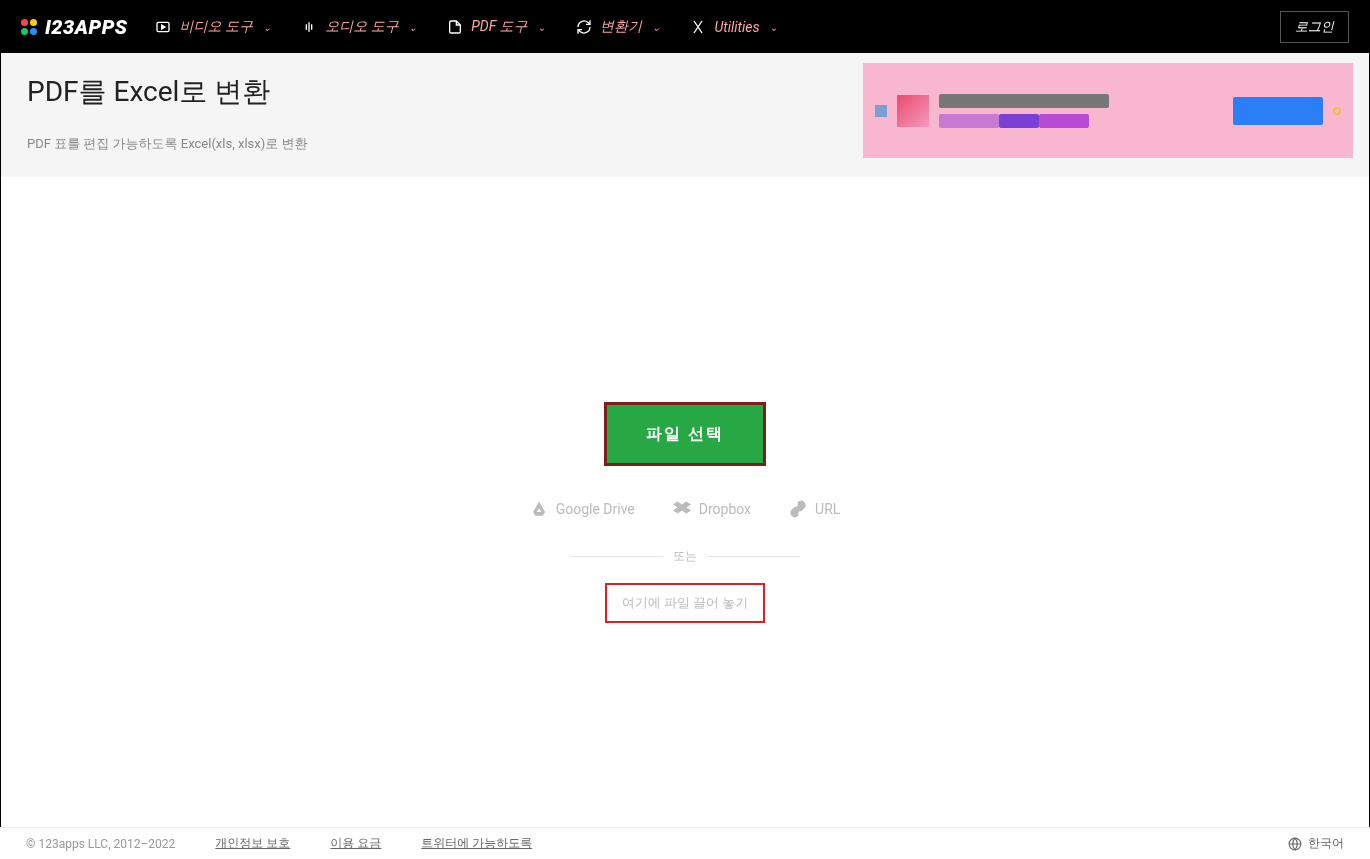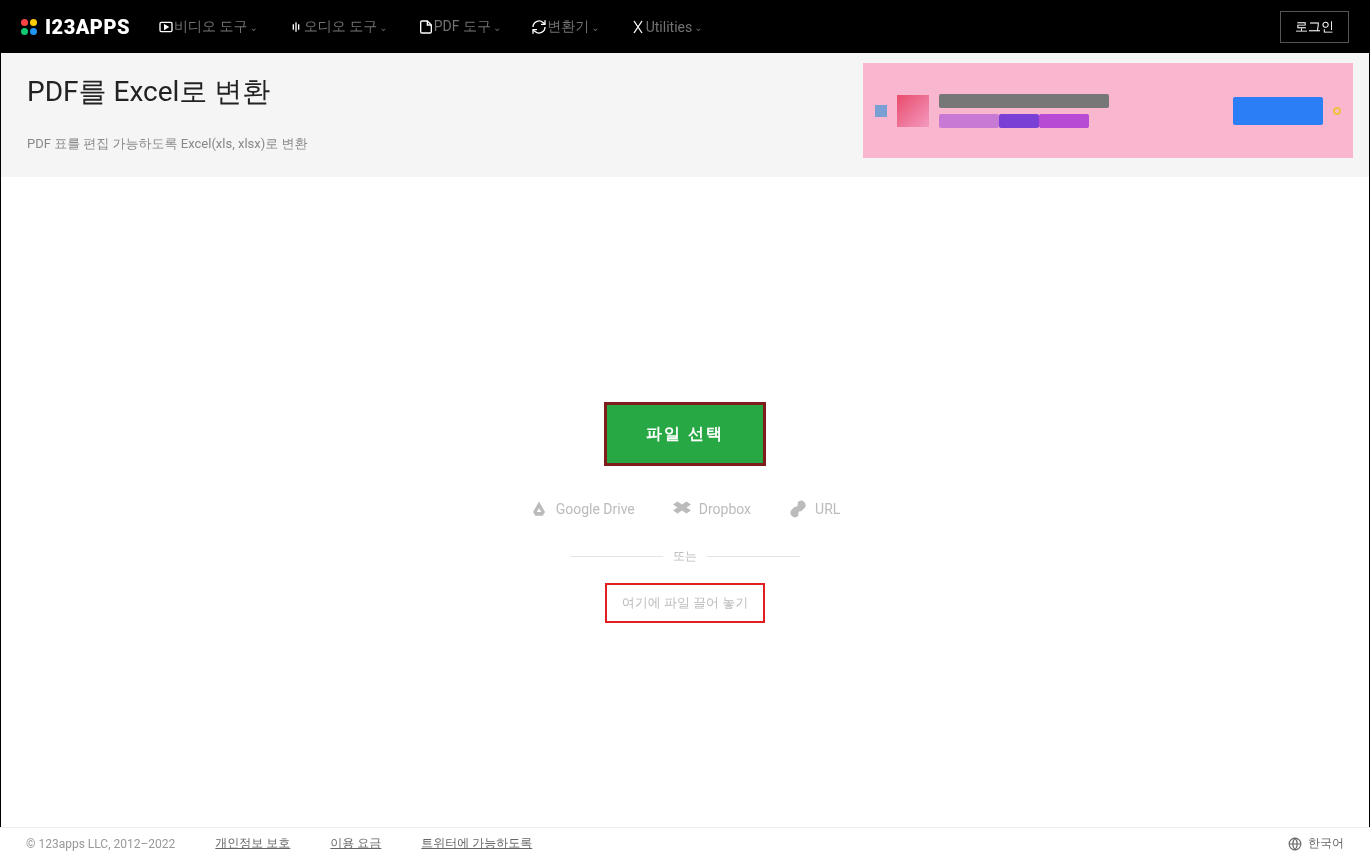--- a/index.html
+++ b/index.html
@@ -1,22 +1,22 @@
 <!DOCTYPE html>
 <html><head>
 <meta charset="utf-8">
 <style>
 * { margin: 0; padding: 0; box-sizing: border-box; }
 body { font-family: -apple-system, "Segoe UI", Roboto, "Helvetica Neue", Arial, sans-serif; width: 1370px; height: 859px; overflow: hidden; background: #fff; border: 1px solid #000; }
-.topnav { background: #000; height: 52px; display: flex; align-items: center; padding: 0 20px; color: #fff; }
+.topnav { background: #000; height: 52px; display: flex; align-items: center; padding: 0 20px; color: #fff; font-style: italic; }
 .logo { display: flex; align-items: center; font-weight: 900; letter-spacing: 0.5px; font-size: 20px; margin-right: 28px; }
 .logo-dots { display: grid; grid-template-columns: 7px 7px; grid-gap: 2px; margin-right: 8px; }
 .logo-dots span { width: 7px; height: 7px; border-radius: 50%; }
 .nav-items { display: flex; gap: 30px; flex: 1; }
-.nav-item { display: flex; align-items: center; font-size: 14px; cursor: pointer; color: #737373; }
+.nav-item { display: flex; align-items: center; gap: 8px; font-size: 14px; cursor: pointer; color: #fca5a5; }
 .nav-item svg { width: 16px; height: 16px; }
 .chev { font-size: 10px; margin-left: 2px; opacity: 0.9; }
 .login-btn { border: 1px solid #555; border-radius: 0; padding: 6px 14px; font-size: 13px; color: #fff; cursor: pointer; }
 .header { background: #f5f5f5; padding: 20px 26px 24px; position: relative; min-height: 105px; }
 .page-title { font-size: 28px; font-weight: 400; color: #222; margin-bottom: 24px; }
 .page-sub { font-size: 13px; color: #888; }
 .ad-block { position: absolute; right: 16px; top: 10px; width: 490px; height: 95px; background: #f9b7cf; display: flex; align-items: center; padding: 8px 12px; gap: 10px; }
 .ad-sq { width: 32px; height: 32px; }
 .ad-line { height: 14px; border-radius: 2px; }
 .main { text-align: center; padding-top: 225px; }

